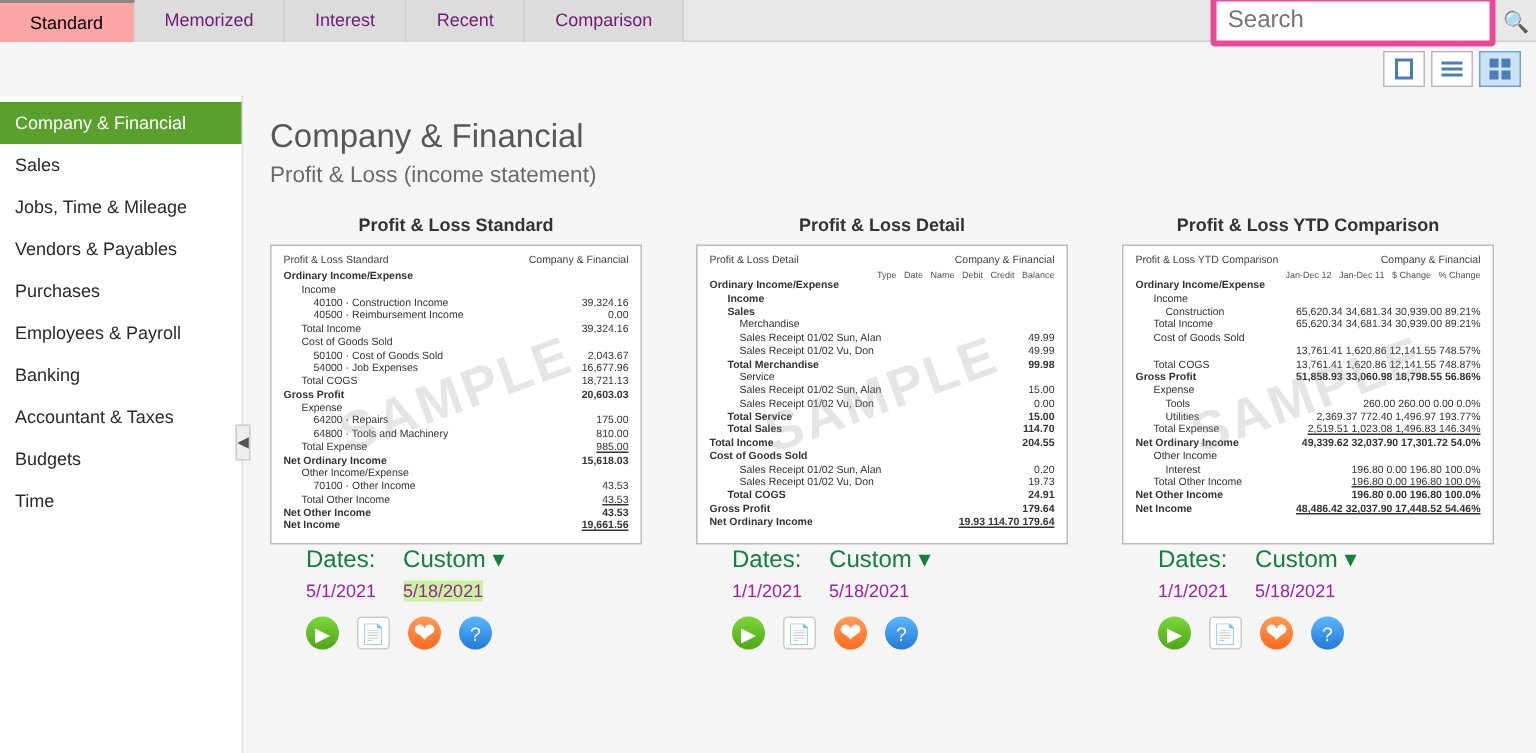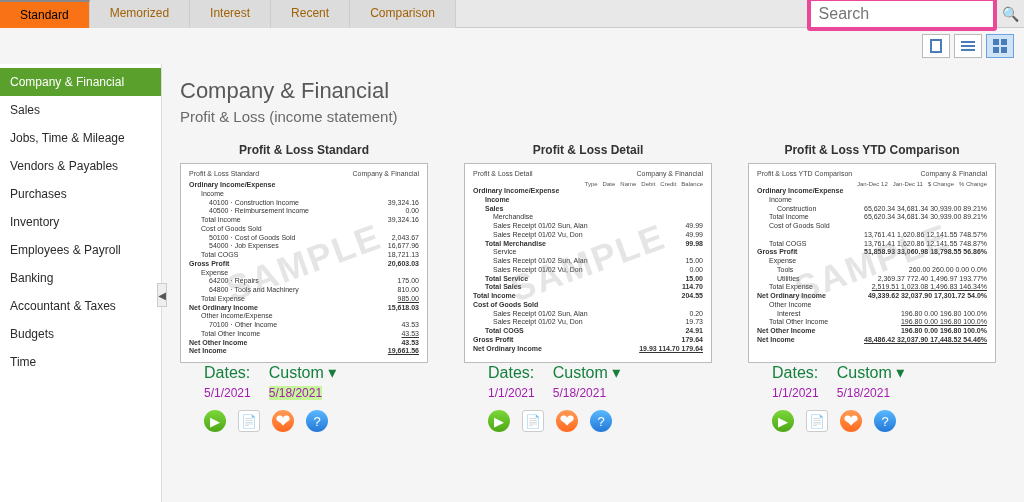--- a/index.html
+++ b/index.html
@@ -1,21 +1,21 @@
 <!DOCTYPE html>
 <html><head>
 <meta charset="utf-8">
 <style>
   * { box-sizing: border-box; margin: 0; padding: 0; }
   body { font-family: Arial, sans-serif; font-size: 13px; color: #333; background: #f5f5f5; width: 1024px; height: 502px; overflow: hidden; }
   
   .top-bar { display: flex; align-items: center; height: 28px; background: #e8e8e8; border-bottom: 1px solid #ccc; }
   .tabs { display: flex; flex: 1; }
-  .tab { padding: 6px 20px; font-size: 12px; color: #a16207; background: #dcdcdc; border-right: 1px solid #ccc; cursor: pointer; }
-  .tab.active { background: #f97316; color: #000; border-top: 2px solid #888; }
+  .tab { padding: 6px 20px; font-size: 12px; color: #701a75; background: #dcdcdc; border-right: 1px solid #ccc; cursor: pointer; }
+  .tab.active { background: #fca5a5; color: #000; border-top: 2px solid #888; }
   .search-box { width: 190px; padding: 4px 8px; border: 4px solid #ec4899; border-radius: 3px; font-size: 16px; background: #fff; margin-right: 6px; }
   .search-icon { color: #888; margin-right: 4px; font-size: 14px; }
 
   .view-bar { display: flex; justify-content: flex-end; padding: 6px 10px; background: #f5f5f5; gap: 4px; }
   .view-btn { width: 28px; height: 24px; border: 1px solid #bbb; background: #fff; display: flex; align-items: center; justify-content: center; cursor: pointer; }
   .view-btn.active { background: #cfe3f8; border-color: #6aa3e0; }
   .vb-lines { display:flex; flex-direction:column; gap:2px; }
   .vb-lines span { width:14px; height:2px; background:#4a7cb8; display:block; }
   .vb-grid { display:grid; grid-template-columns:6px 6px; gap:2px; }
   .vb-grid span { width:6px; height:6px; background:#4a7cb8; display:block; }
@@ -92,21 +92,20 @@
     </div>
 </div>
 
 <div class="main-wrap">
   <div class="sidebar">
     <div class="sidebar-item active">Company &amp; Financial</div>
     <div class="sidebar-item">Sales</div>
     <div class="sidebar-item">Jobs, Time &amp; Mileage</div>
     <div class="sidebar-item">Vendors &amp; Payables</div>
     <div class="sidebar-item">Purchases</div>
-    <div class="sidebar-item">Inventory</div>
     <div class="sidebar-item">Employees &amp; Payroll</div>
     <div class="sidebar-item">Banking</div>
     <div class="sidebar-item">Accountant &amp; Taxes</div>
     <div class="sidebar-item">Budgets</div>
     <div class="sidebar-item">Time</div>
     <div class="sidebar-handle">◀</div>
   </div>
 
   <div class="content">
     <h1 class="page-title">Company &amp; Financial</h1>

